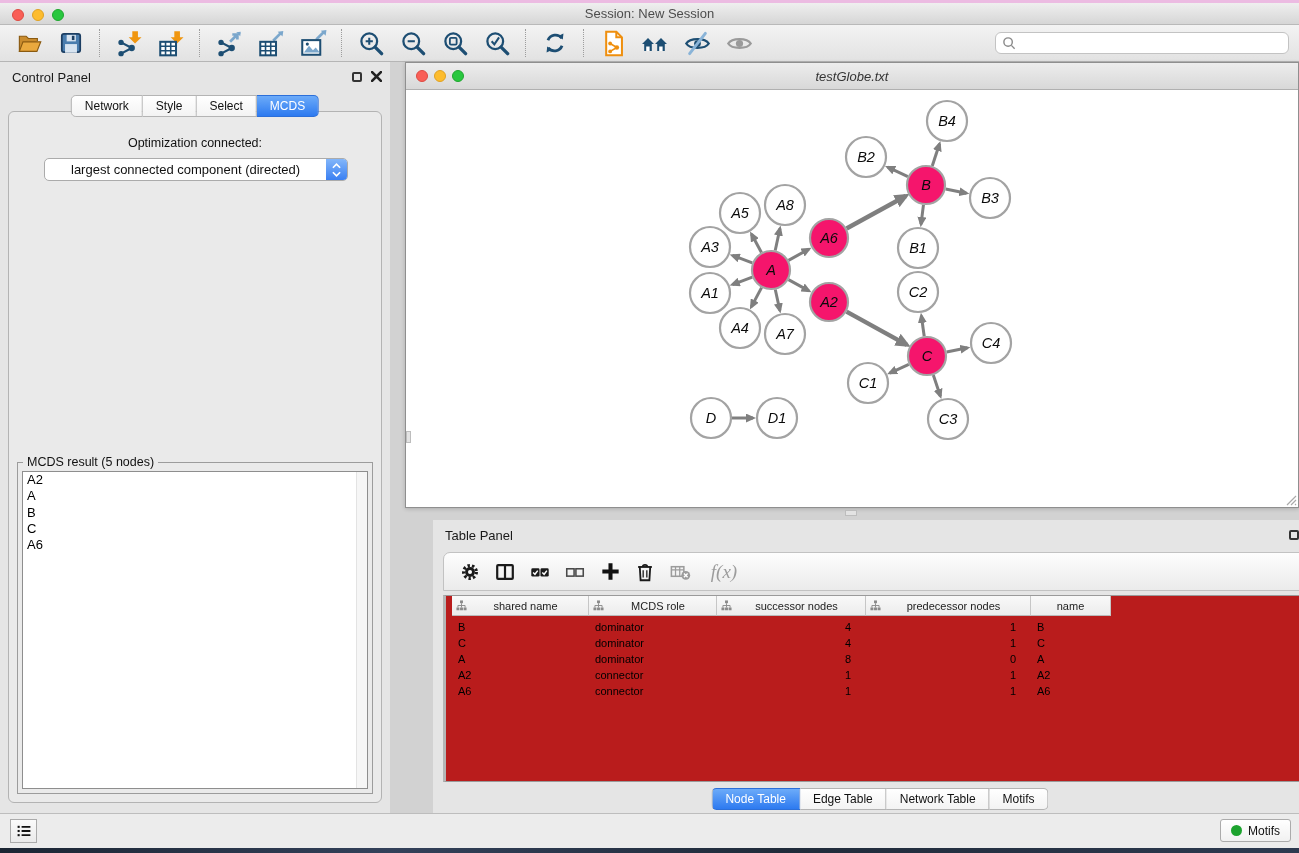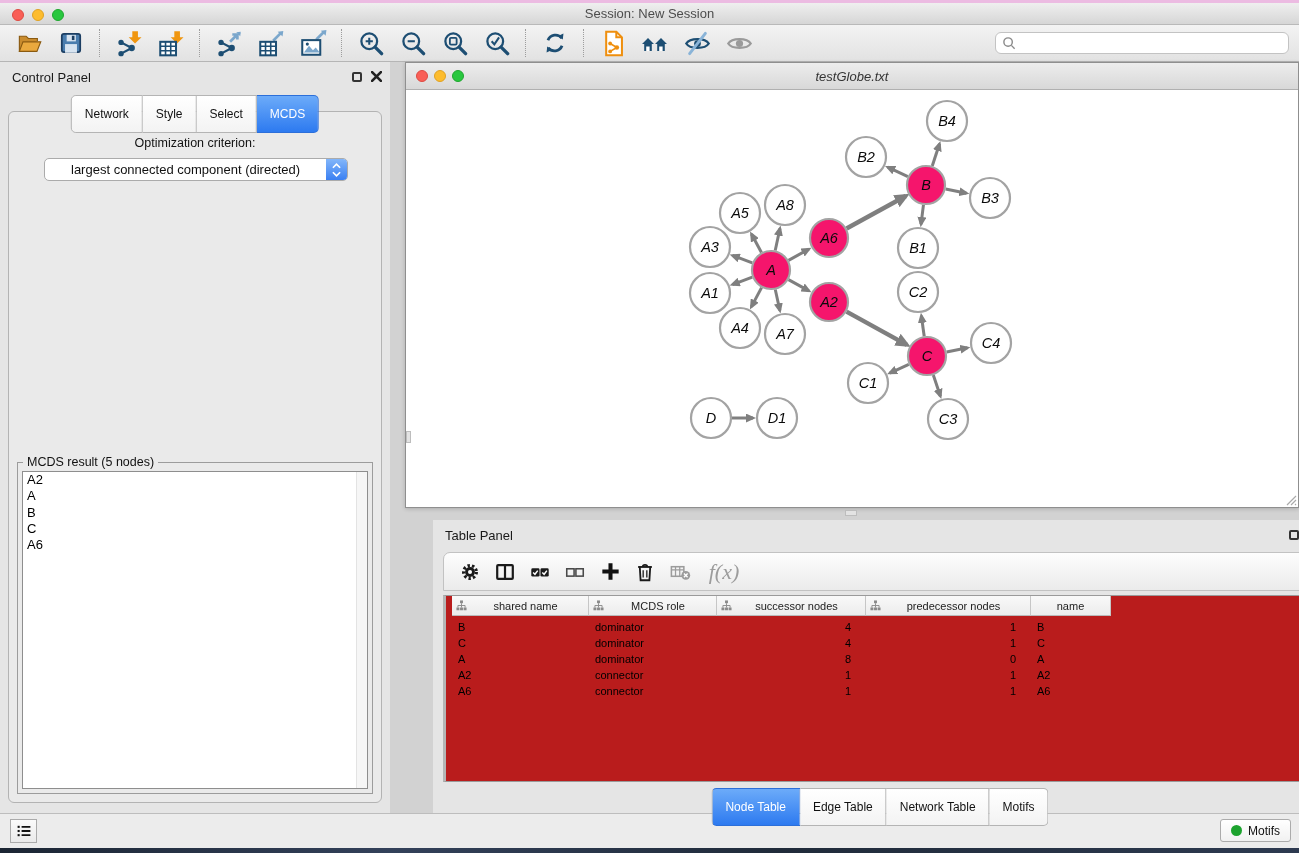--- a/index.html
+++ b/index.html
@@ -31,21 +31,21 @@
   
   .control-panel{position:absolute;left:0;top:62px;width:390px;height:751px;background:#e5e5e5;}
   .panel-header{position:absolute;left:0;top:0;width:100%;height:30px;}
   .panel-title{position:absolute;left:12px;top:8px;font-size:13px;color:#1a1a1a;}
   .panel-ctrls{position:absolute;right:8px;top:9px;display:flex;gap:9px;align-items:center;}
   .float-ico{width:10px;height:10px;border:2px solid #333;border-radius:2px;box-sizing:border-box;}
   .content-box{position:absolute;left:8px;right:8px;top:49px;bottom:10px;background:#eaeaea;
     border:1px solid #b3b3b3;border-radius:6px;}
   .segbar{display:flex;position:absolute;top:33px;left:50%;transform:translateX(-50%);z-index:3;}
   .seg{background:linear-gradient(#ffffff,#f3f3f3);border:1px solid #b4b4b4;border-left:none;
-    padding:10px 13px;font-size:12px;color:#111;line-height:16px;white-space:nowrap;}
+    padding:2px 13px;font-size:12px;color:#111;line-height:16px;white-space:nowrap;}
   .seg:first-child{border-left:1px solid #b4b4b4;border-radius:5px 0 0 5px;}
   .seg:last-child{border-radius:0 5px 5px 0;}
   .seg-active{background:linear-gradient(#6cabf9,#2d7af0);color:#fff;border-color:#2c6fd9;}
   .opt-label{position:absolute;top:24px;left:0;width:100%;text-align:center;font-size:12.5px;color:#111;}
   .dropdown{position:absolute;top:46px;left:35px;right:33px;height:23px;background:#fff;
     border:1px solid #ababab;border-radius:5px;display:flex;align-items:center;box-sizing:border-box;}
   .dd-text{flex:1;font-size:13px;padding-left:26px;color:#111;white-space:nowrap;overflow:hidden;}
   .dd-step{width:21px;align-self:stretch;border-radius:0 4px 4px 0;
     background:linear-gradient(#83b6fa,#3a80f2);display:flex;flex-direction:column;
     align-items:center;justify-content:center;gap:2px;}
@@ -73,21 +73,21 @@
   .nw-canvas{position:absolute;left:0;top:27px;right:0;bottom:0;background:#fff;overflow:hidden;}
   .grip{position:absolute;right:1px;bottom:1px;}
   .edge-mark{position:absolute;background:#e3e3e3;border:1px solid #bdbdbd;box-sizing:border-box;}
 
   
   .table-panel{position:absolute;left:405px;top:520px;width:894px;height:293px;background:#e5e5e5;margin-left:28px;}
   .tp-toolbar{position:absolute;left:10px;right:9px;top:32px;height:39px;box-sizing:border-box;
     background:linear-gradient(#fdfdfd,#ebebeb);border:1px solid #c2c2c2;border-radius:7px 7px 0 0;
     display:flex;align-items:center;gap:9px;padding-left:13px;}
   .tp-ibtn{width:26px;height:26px;display:flex;align-items:center;justify-content:center;flex:none;}
-  .fx{font-family:"Liberation Serif",serif;font-style:italic;font-size:22px;color:#9c9c9c;}
+  .fx{font-family:"Liberation Serif",serif;font-style:italic;font-size:19px;color:#9c9c9c;}
   .tp-table{position:absolute;left:10px;right:9px;top:75px;bottom:31px;background:#b91c1c;
     border:1px solid #9a9a9a;border-left:3px solid #b5b5b5;overflow:hidden;box-sizing:border-box;padding-left:6px;}
   .thead{display:flex;height:20px;}
   .th{box-sizing:border-box;background:linear-gradient(#f9f9f9,#ececec);border-right:1px solid #c6c6c6;
     border-bottom:1px solid #b9b9b9;display:flex;align-items:center;padding:0 4px;
     font-size:11px;color:#222;flex:none;}
   .th-label{flex:1;text-align:center;white-space:nowrap;}
   .colicon{width:11px;height:11px;flex:none;}
   .trow{display:flex;height:16px;align-items:center;}
   .tbody .trow:first-child{margin-top:3px;}
@@ -269,21 +269,21 @@
         </svg>
     </div>
   </div>
   <div class="segbar">
       <div class="seg">Network</div>
       <div class="seg">Style</div>
       <div class="seg">Select</div>
       <div class="seg seg-active">MCDS</div>
     </div>
   <div class="content-box">
-    <div class="opt-label">Optimization criterion:</div>
+    <div class="opt-label">Optimization connected:</div>
     <div class="dropdown">
       <span class="dd-text">largest connected component (directed)</span>
       <span class="dd-step">
         <svg width="9" height="6" viewBox="0 0 10 6">
             <path d="M1 5l4-4 4 4" fill="none" stroke="#fff" stroke-width="1.8"></path>
           </svg>
         <svg width="9" height="6" viewBox="0 0 10 6">
             <path d="M1 1l4 4 4-4" fill="none" stroke="#fff" stroke-width="1.8"></path>
           </svg>
       </span>

